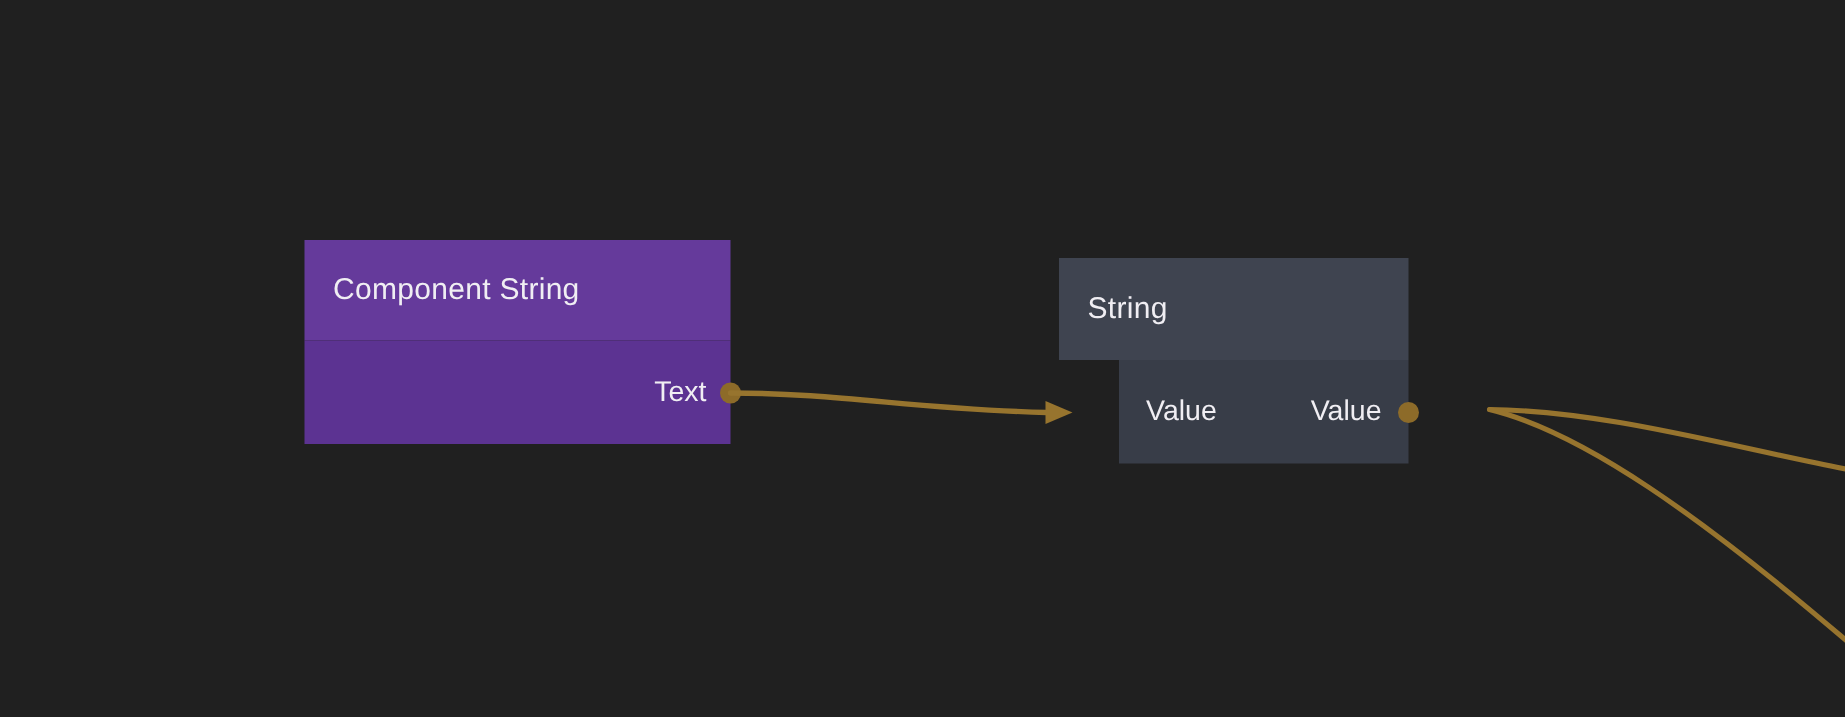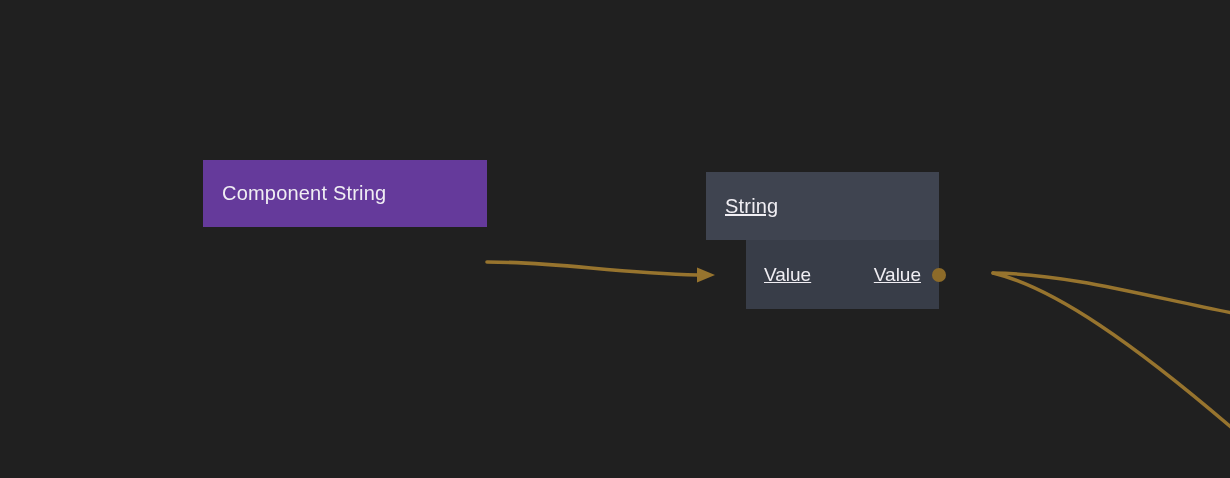--- a/index.html
+++ b/index.html
@@ -30,21 +30,21 @@
     align-items: center;
     font-size: 19px;
   }
 
   
   #node-ci { left: 203px; top: 160px; width: 284px; }
   #node-ci .node-header { height: 67px; background: #653a9b; }
   #node-ci .node-body  { height: 69px; background: #5c3392; justify-content: flex-end; padding-right: 16px; }
 
   
-  #node-str { left: 706px; top: 172px; width: 233px; text-decoration: underline; }
+  #node-str { left: 706px; top: 172px; width: 233px; }
   #node-str .node-header { height: 68px; background: #3f4450; }
   #node-str .node-body  { height: 69px; background: #383d48; justify-content: space-between; padding: 0 18px; margin-left: 40px; }
 
   .port-dot {
     position: absolute;
     right: -7px;
     top: 50%;
     transform: translateY(-50%);
     width: 14px; height: 14px;
     border-radius: 50%;
@@ -61,20 +61,24 @@
 </style>
 </head>
 <body>
 
 <div class="graph-canvas">
 
   <div class="node" id="node-ci">
     <div class="node-header">
       <span>Component String</span>
     </div>
+    <div class="node-body">
+      <span>Text</span>
+      <span class="port-dot"></span>
+    </div>
   </div>
 
   <div class="node" id="node-str">
     <div class="node-header">
       <span>String</span>
     </div>
     <div class="node-body">
       <span>Value</span>
       <span>Value</span>
       <span class="port-dot"></span>

